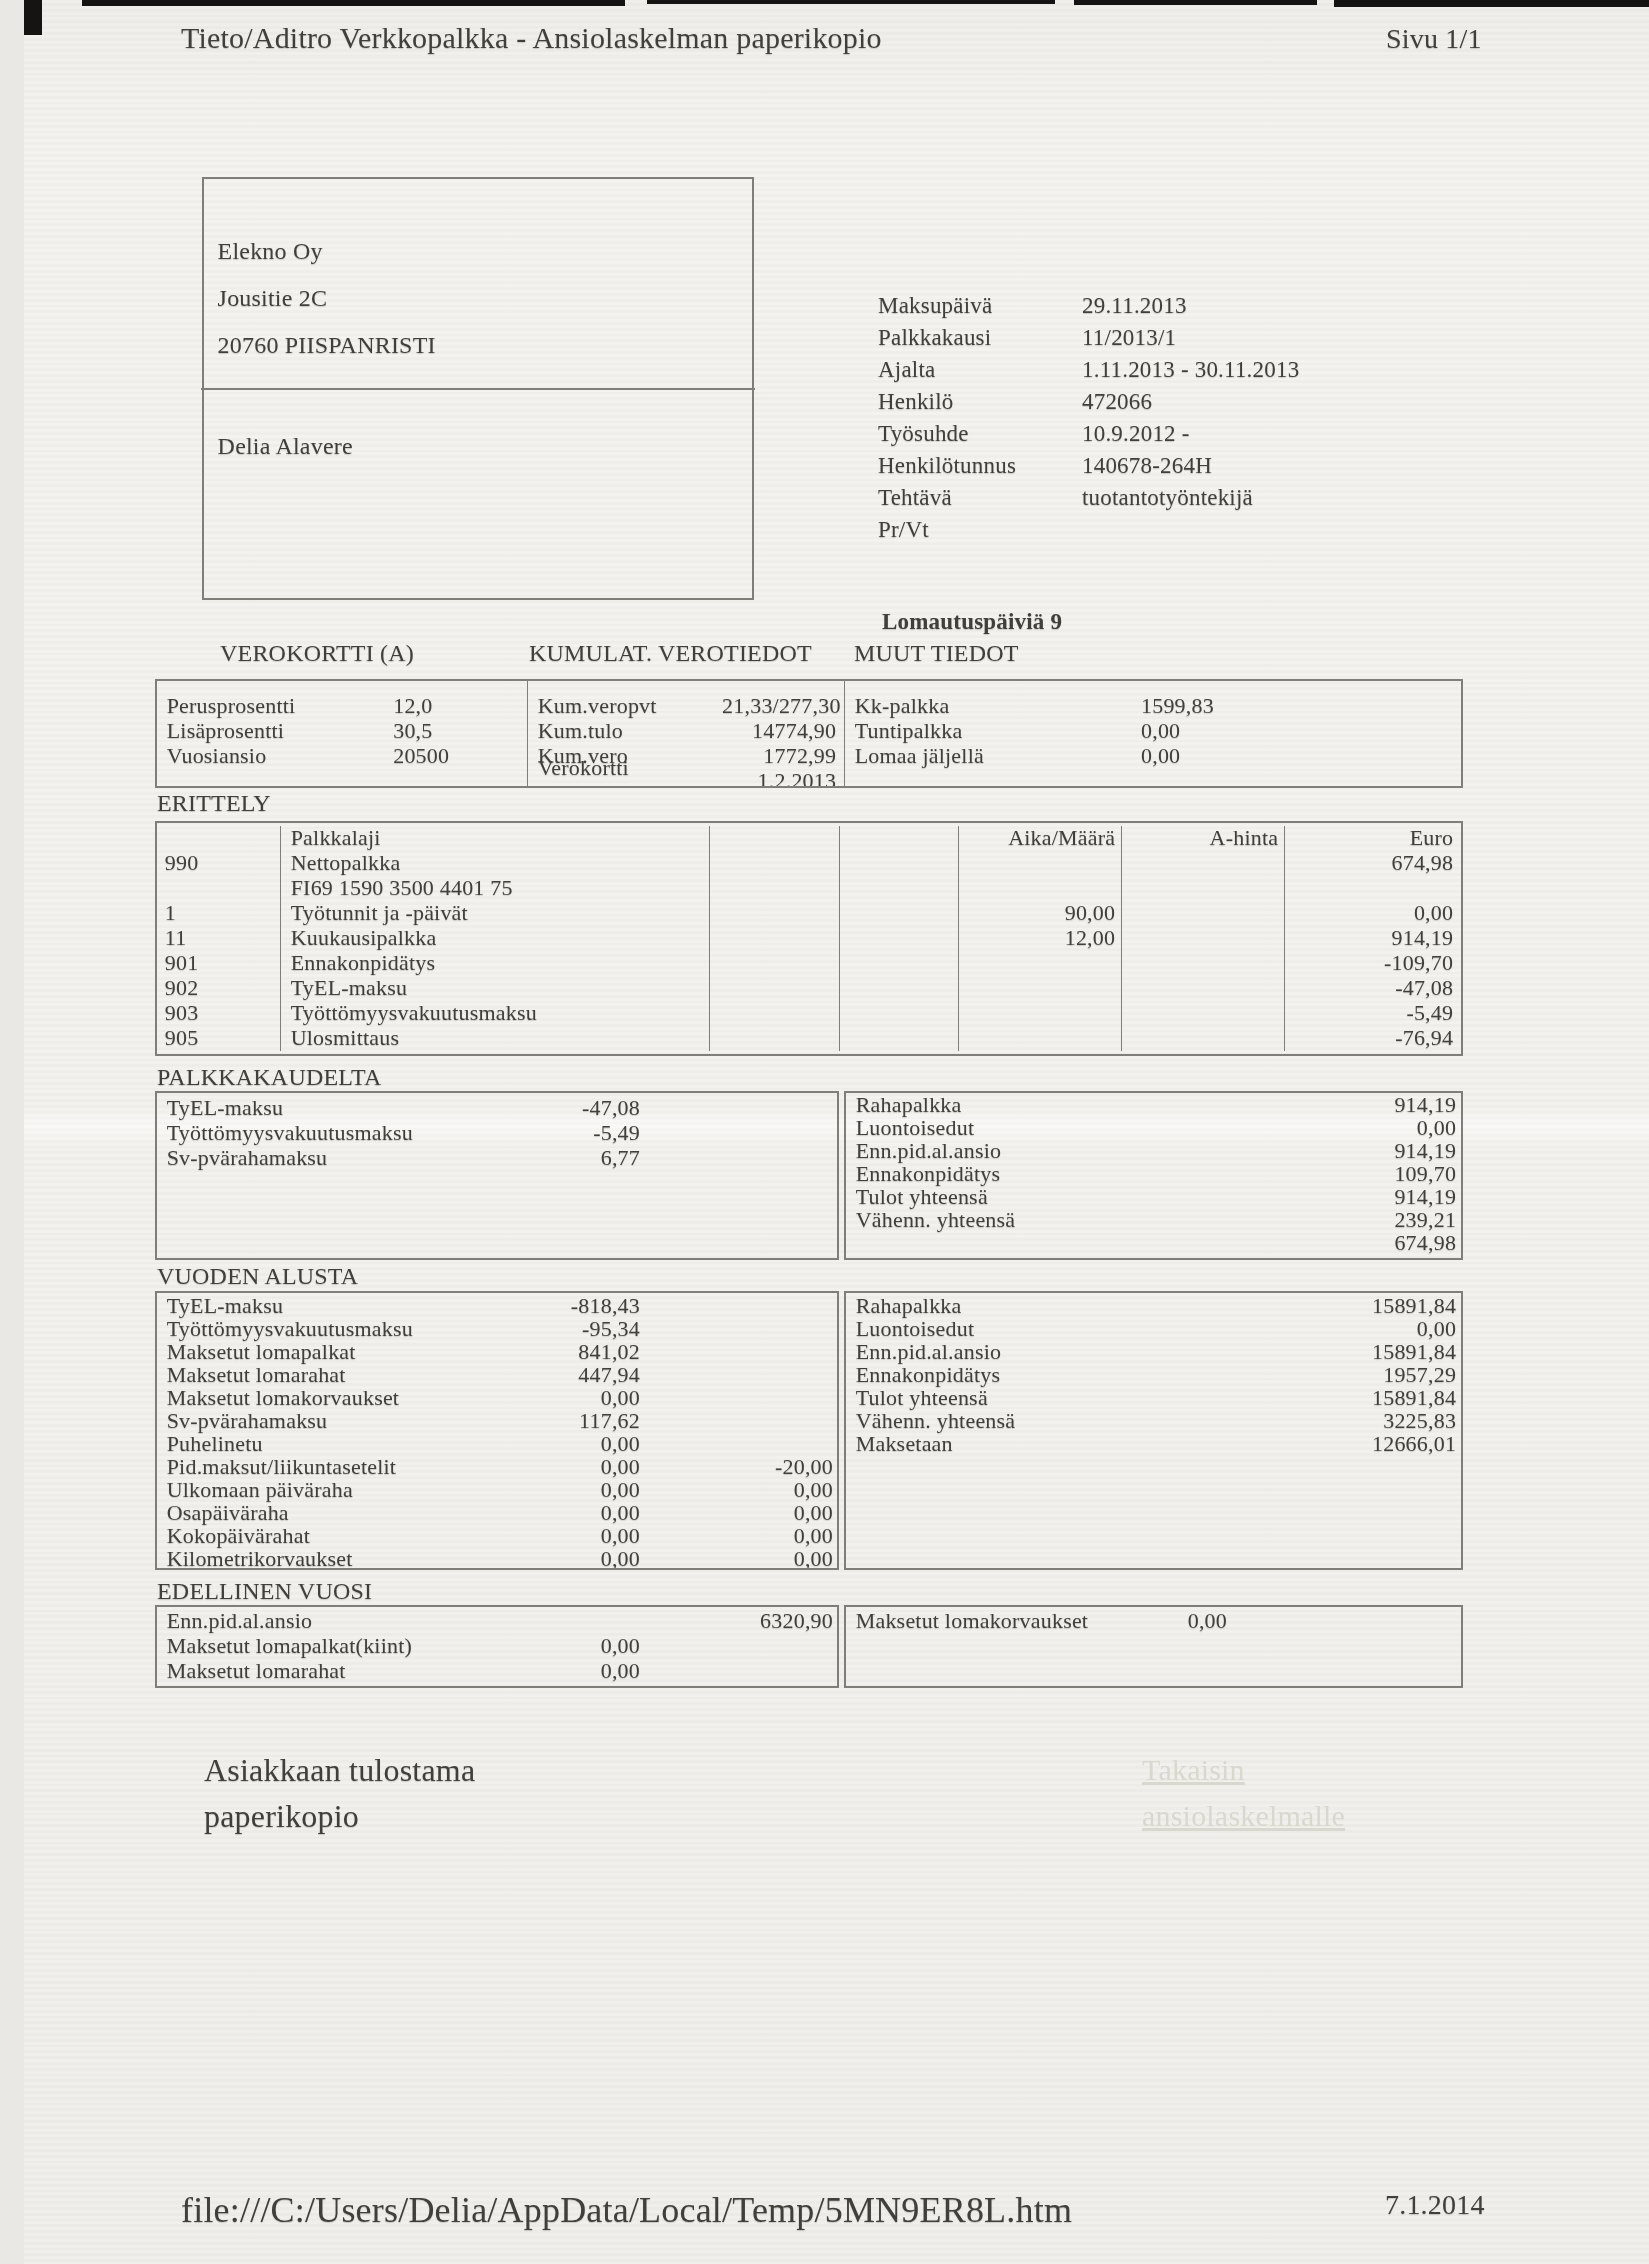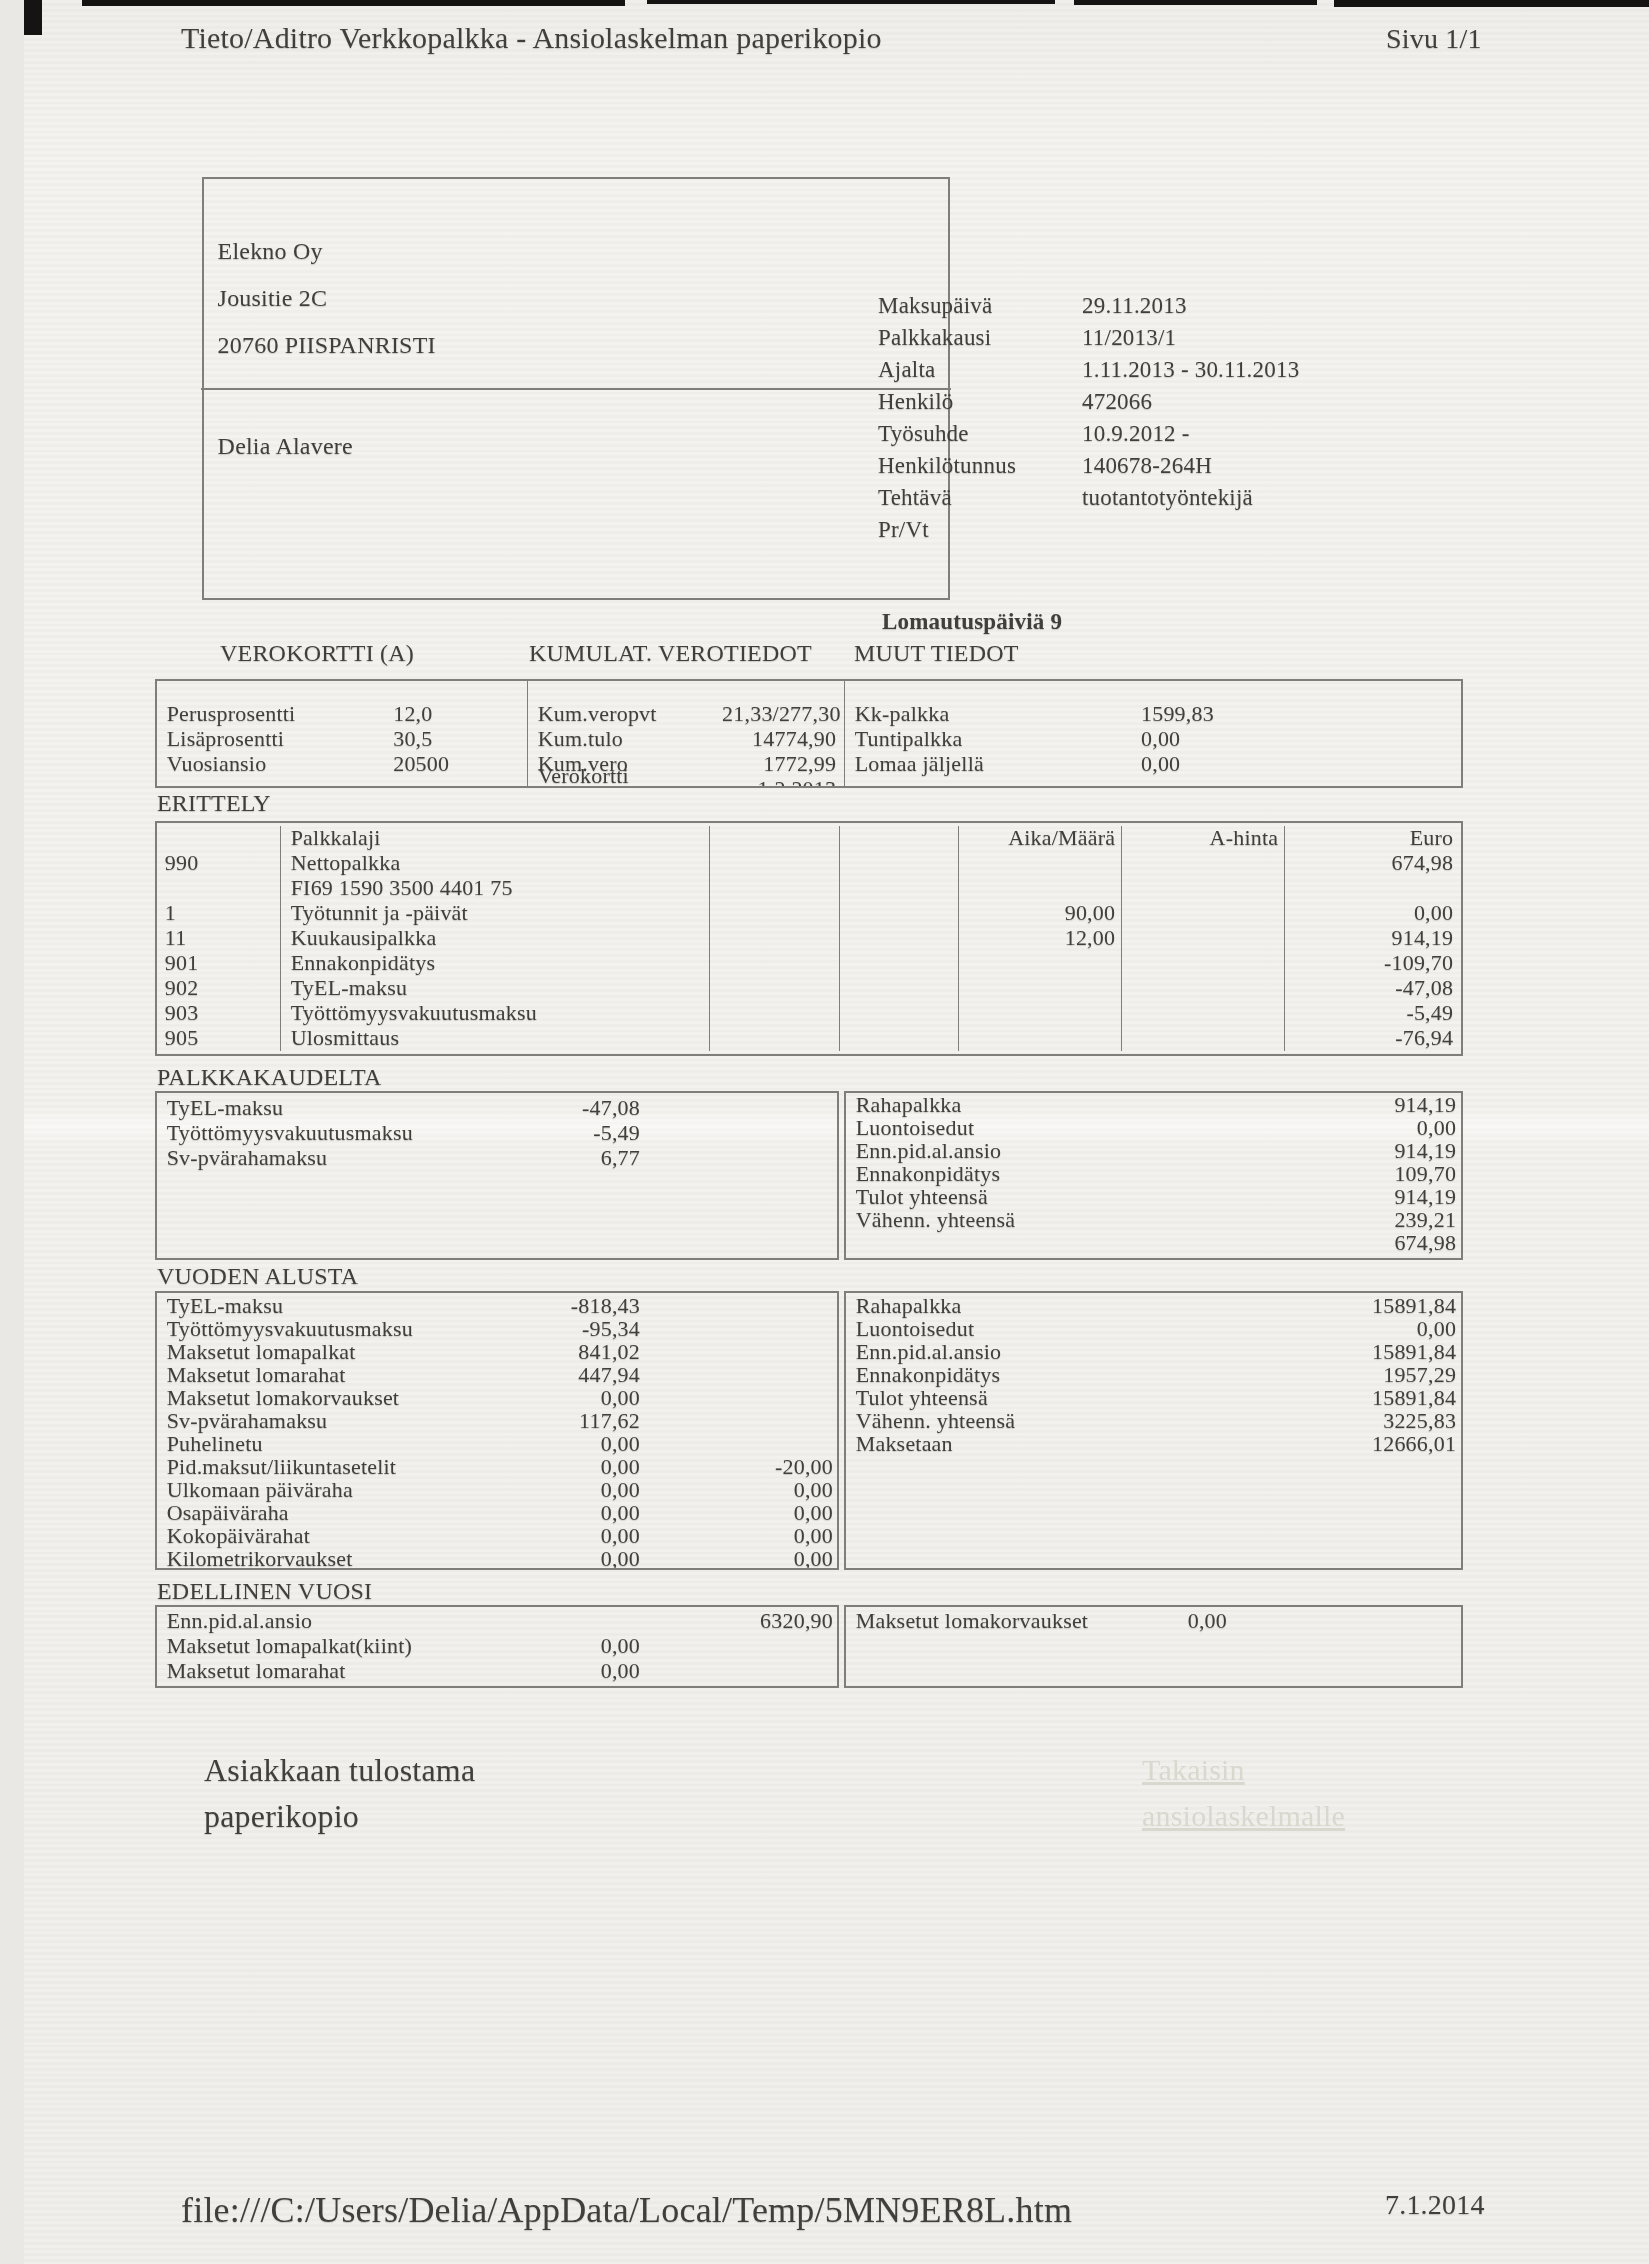--- a/index.html
+++ b/index.html
@@ -23,21 +23,21 @@
   .art{position:absolute;background:#161412;}
   .art-strip1{left:58px;top:0;width:543px;height:5.8px;}
   .art-strip2{left:623px;top:0;width:408px;height:3.9px;}
   .art-strip3{left:1050px;top:0;width:243px;height:4.9px;}
   .art-strip4{left:1310px;top:0;width:340px;height:6.8px;}
   .art-corner{left:0;top:0;width:17.5px;height:35px;}
 
   .doc-title{position:absolute;left:157px;top:21.3px;font-size:30px;}
   .page-indicator{position:absolute;left:1362px;top:23px;font-size:28px;}
 
-  .address-box{position:absolute;left:178px;top:177px;width:748px;height:423px;
+  .address-box{position:absolute;left:178px;top:177px;width:552px;height:423px;
     border:2.9px solid var(--border,#807e78);box-sizing:border-box;}
   .addr-lines{position:absolute;left:13.6px;top:49px;}
   .addr-line{font-size:24px;height:47px;line-height:47px;}
   .addr-divider{position:absolute;left:-2.9px;right:-2.9px;top:209px;border-top:2.9px solid var(--border,#807e78);}
   .addr-employee{position:absolute;left:13.6px;top:254px;font-size:24px;}
 
   .info-block{position:absolute;left:854px;top:290px;}
   .info-row{display:flex;height:32px;align-items:center;font-size:23px;}
   .info-row .k{width:204px;}
 
@@ -48,21 +48,21 @@
   .t-kumulat{left:505px;top:640px;}
   .t-muut{left:830px;top:640px;}
   .t-erittely{left:133px;top:790px;}
   .t-kaudelta{left:133px;top:1064px;}
   .t-vuoden{left:133px;top:1263px;}
   .t-edellinen{left:133px;top:1578px;}
 
   .tax-table{position:absolute;left:131px;top:679px;width:1308px;height:109px;
     border:2.9px solid var(--border,#807e78);box-sizing:border-box;
     display:grid;grid-template-columns:370px 317px 615px;}
-  .panel{box-sizing:border-box;padding-top:20px;overflow:hidden;}
+  .panel{box-sizing:border-box;padding-top:12px;overflow:hidden;}
   .p-mid,.p-right{border-left:1.9px solid var(--border,#807e78);font-family:Liberation Serif, serif;}
   .trow{display:flex;height:25px;align-items:center;font-size:22px;}
   #tax-left .k{flex:1;padding-left:9.7px;}
   #tax-left .v1{flex:0 0 126px;padding-right:7.8px;}
   #tax-mid .k{flex:1;padding-left:9.7px;}
   #tax-mid .v1{flex:0 0 184px;text-align:right;padding-right:7.8px;}
   #tax-right .k{flex:1;padding-left:9.7px;}
   #tax-right .v1{flex:0 0 165px;margin-right:153px;}
 
   .b-table{position:absolute;left:131px;top:821px;width:1308px;

